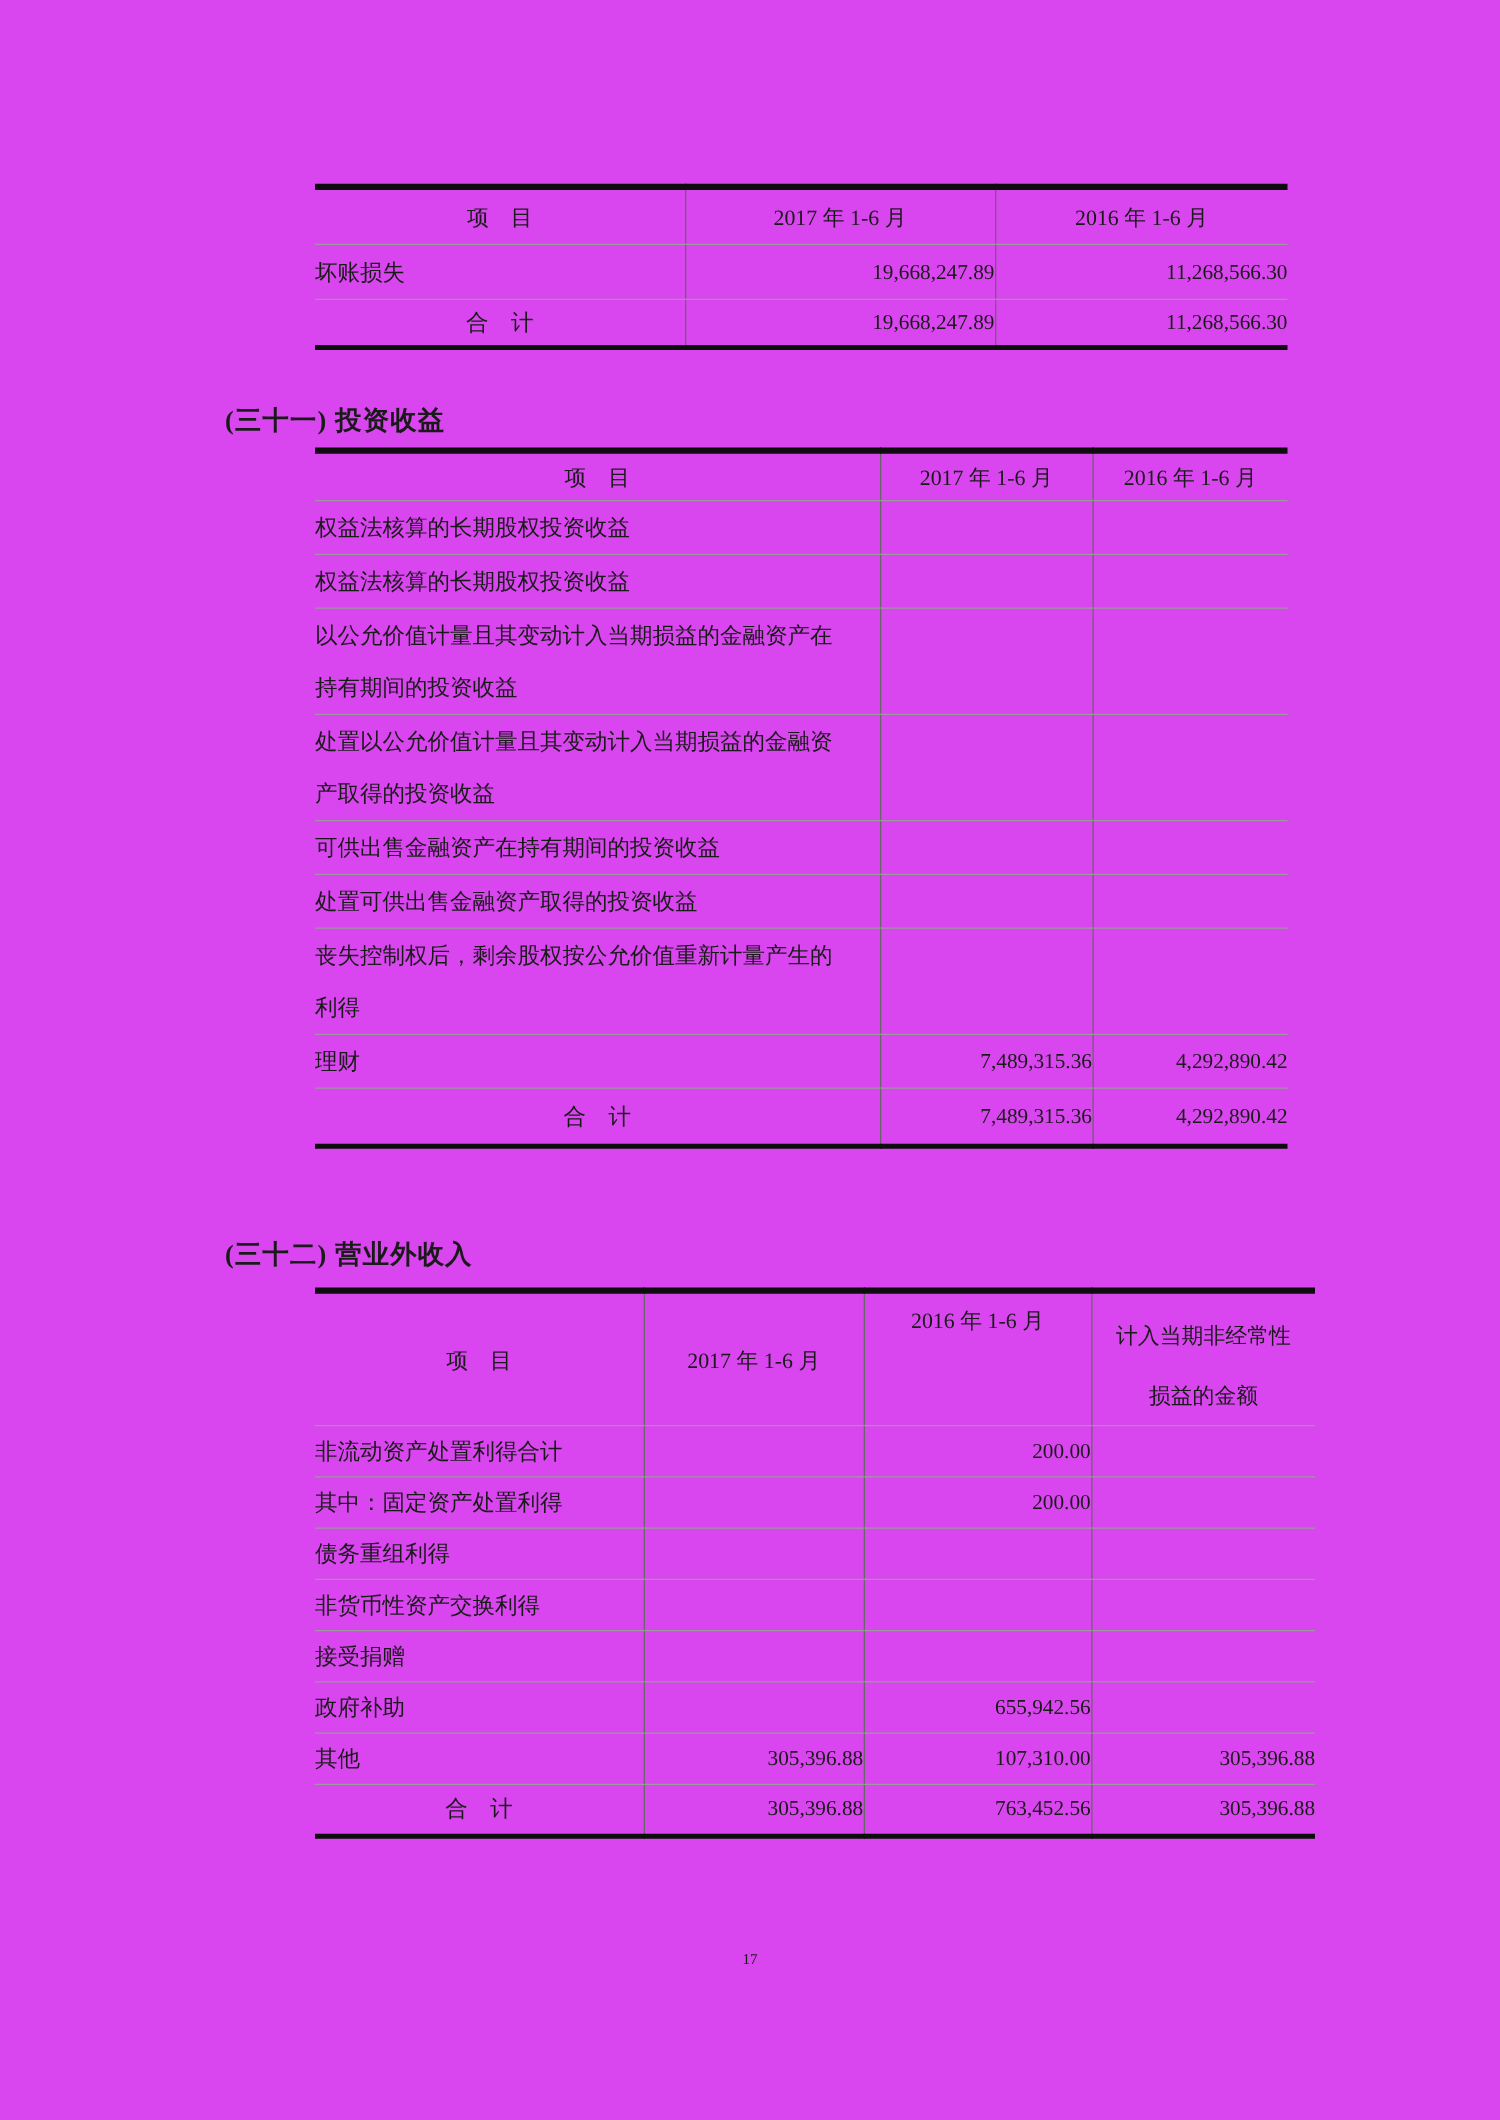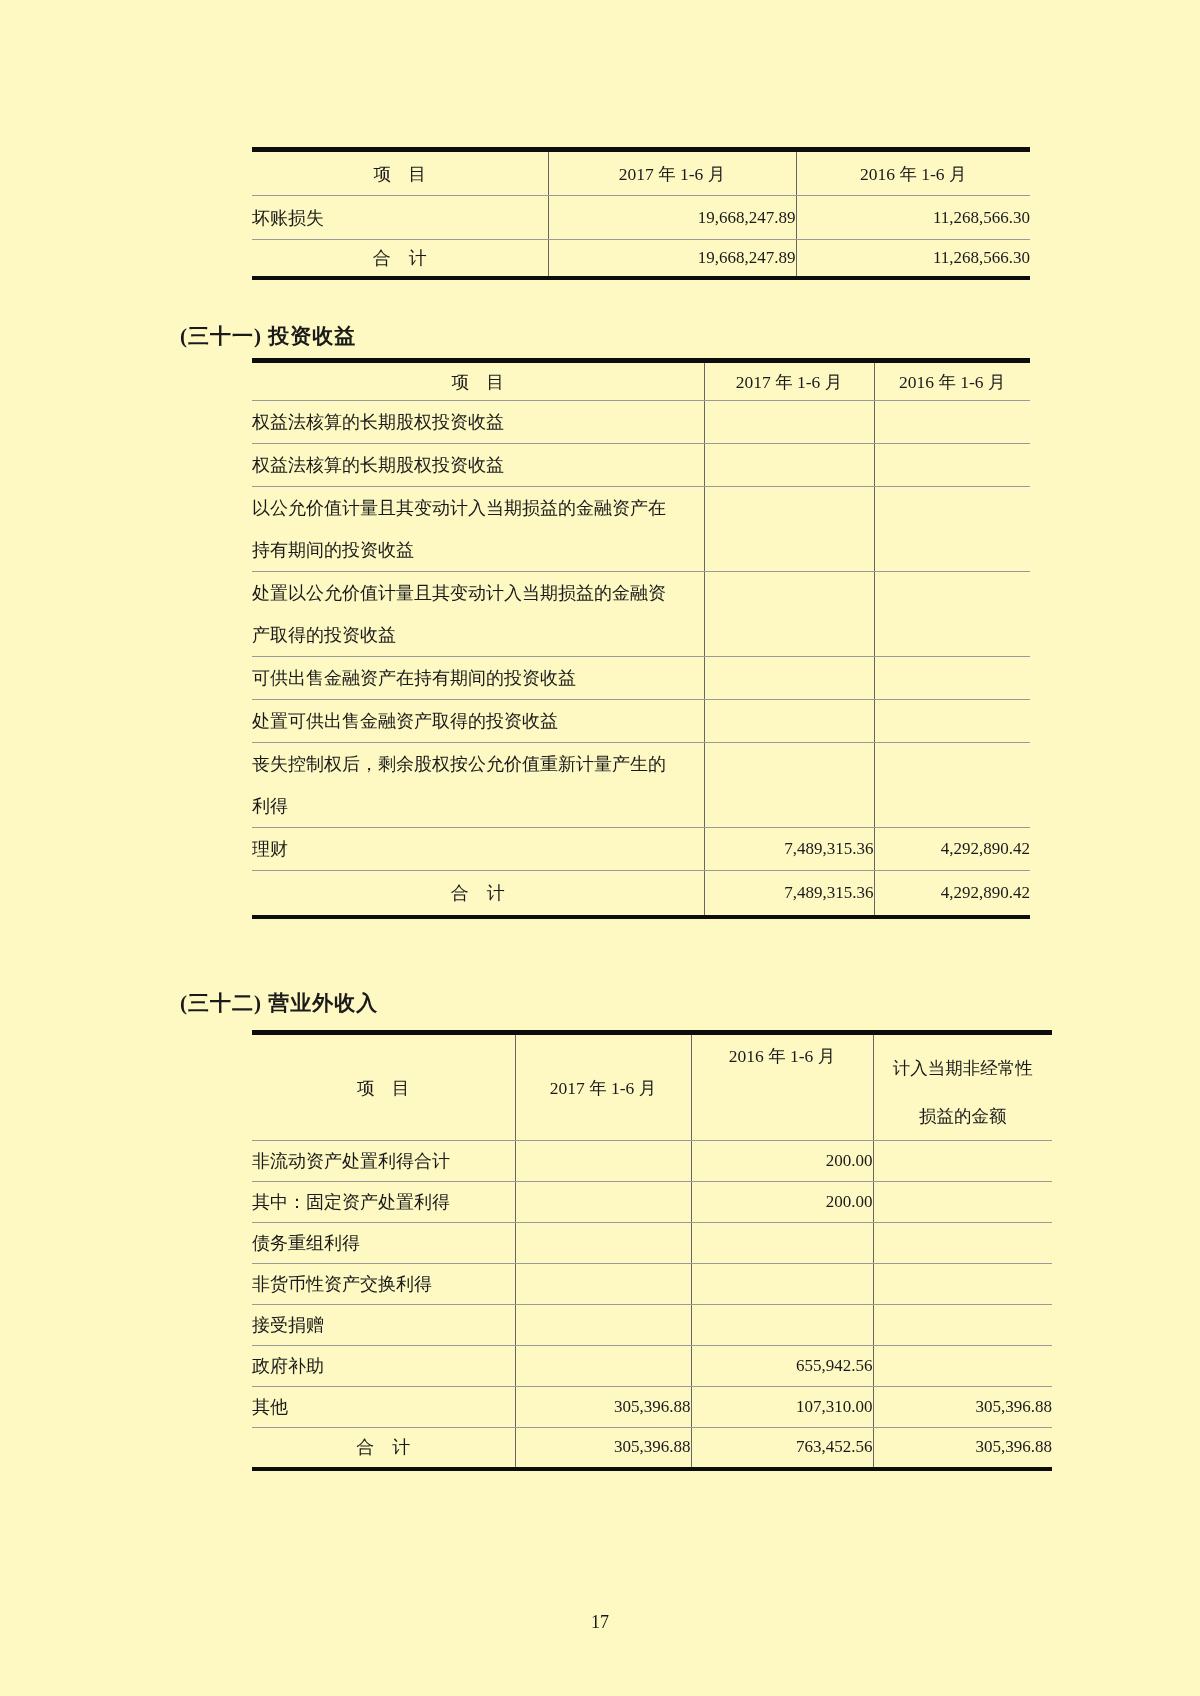--- a/index.html
+++ b/index.html
@@ -1,19 +1,19 @@
 <!DOCTYPE html>
 <html><head>
 <meta charset="utf-8">
 <style>
   html,body{margin:0;padding:0;background:#9a9a9a;}
   .page{
     position:relative;
     width:1200px;height:1696px;
-    background:#fef9c3;
+    background:#d946ef;
     font-family:"Liberation Serif","DejaVu Serif",serif;
     color:#1a1a1a;
     overflow:hidden;
     margin:0 auto;
   }
   table.tbl{
     position:absolute;
     border-collapse:collapse;
     table-layout:fixed;
     border-top:5px solid #0d0d0d;
@@ -68,23 +68,23 @@
     position:absolute;
     left:180px;
     font-size:21px;
     font-weight:bold;
     letter-spacing:1px;
   }
   .title-31{top:322px;}
   .title-32{top:989px;}
   .page-num{
     position:absolute;
-    top:1612px;left:0;width:1200px;
+    top:1560px;left:0;width:1200px;
     text-align:center;
-    font-size:18px;
+    font-size:12px;
   }
 </style>
 </head>
 <body>
 
 <div class="page">
 
   <table class="tbl t1">
     <colgroup>
         <col style="width:296px">

